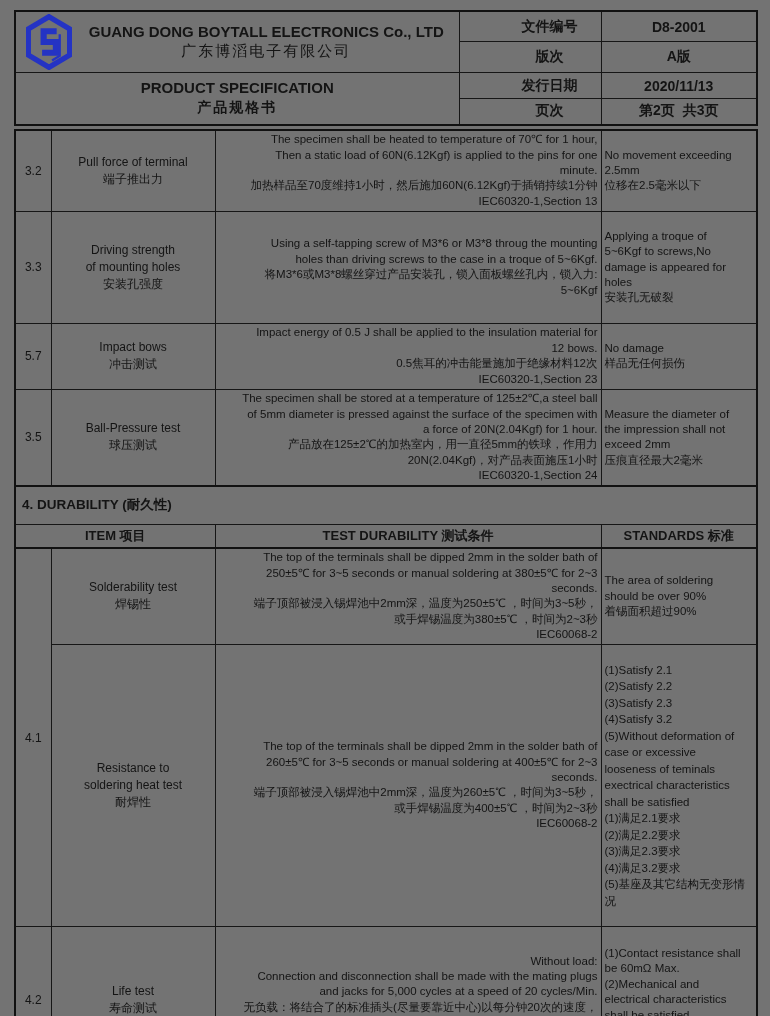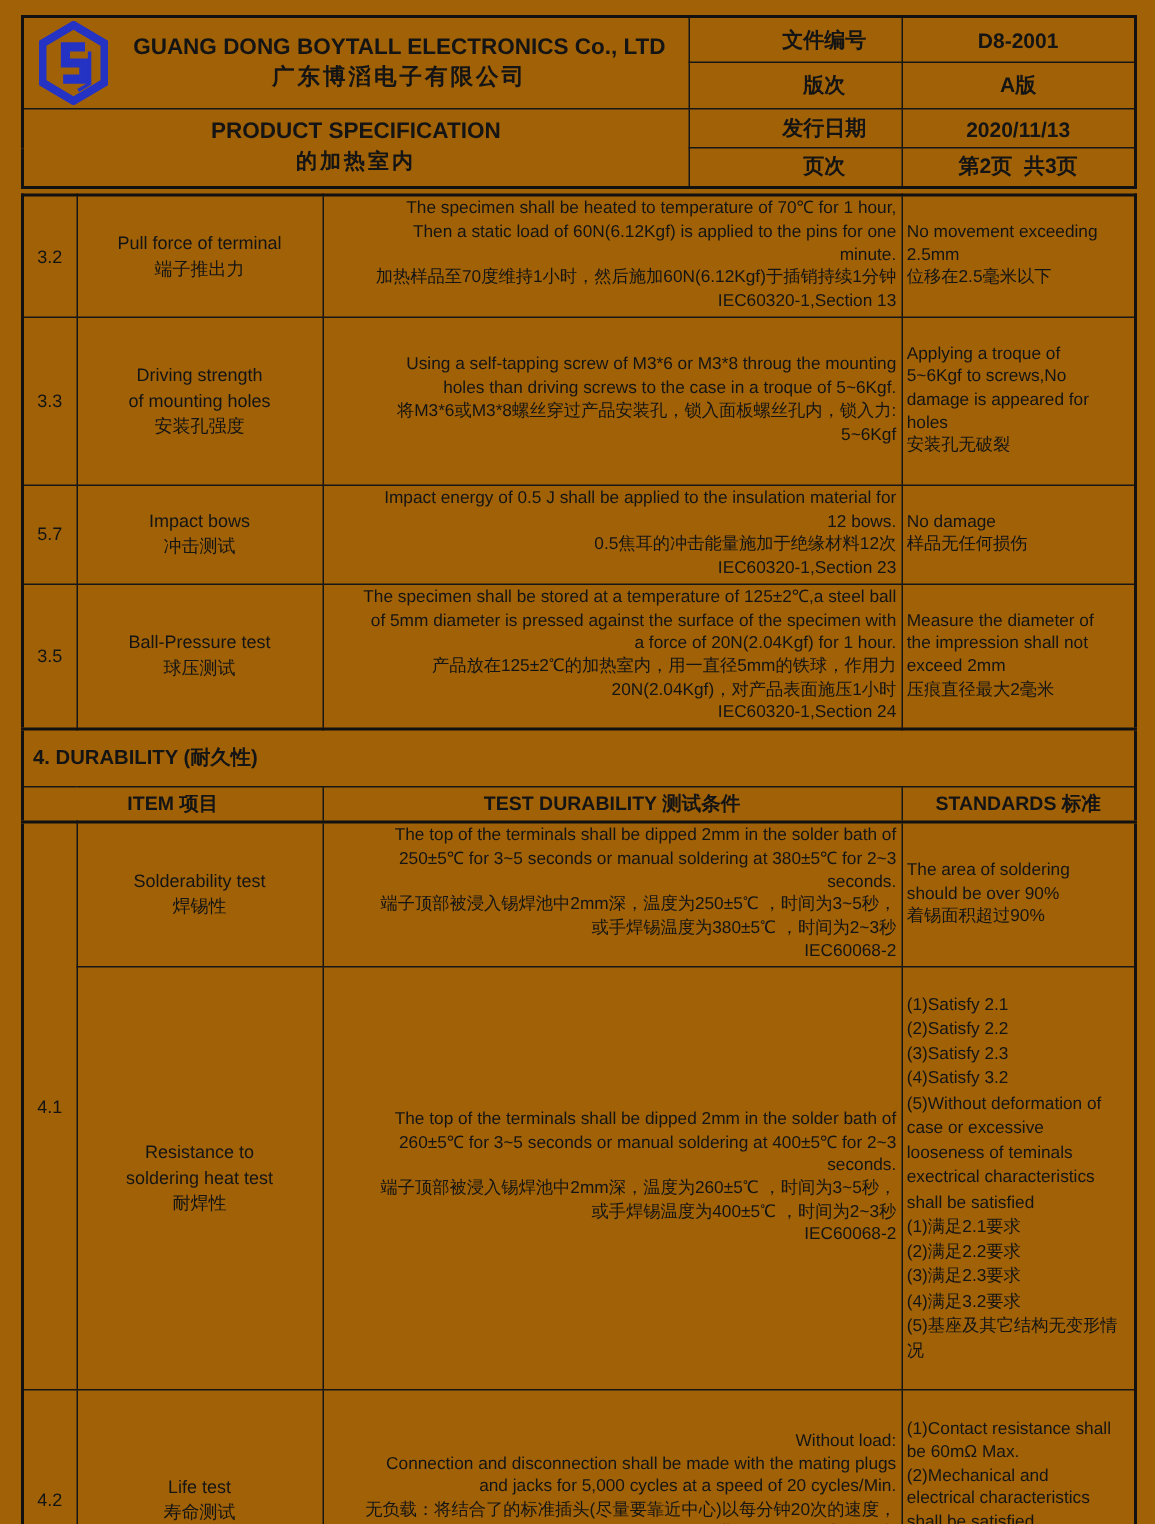--- a/index.html
+++ b/index.html
@@ -1,32 +1,32 @@
 <!DOCTYPE html>
 <html><head>
 <meta charset="utf-8">
 <style>
   html,body{margin:0;padding:0;background:#f4f4f1;}
   .page{
-    position:relative;width:770px;height:1016px;background:#a16207;
+    position:relative;width:770px;height:1016px;background:#737373;
     font-family:"Liberation Sans", sans-serif;color:#141414;box-sizing:border-box;
     padding:10px 14px 0 14px;overflow:hidden;
   }
   table{border-collapse:collapse;table-layout:fixed;width:742px;}
   td{border:1px solid #161616;box-sizing:border-box;overflow:hidden;}
 
   
   .hdr{border:2.5px solid #111;}
   .hdr td{vertical-align:middle;}
   .company-cell{padding:2px 4px;}
   .company-wrap{display:flex;align-items:center;}
   .logo-box{flex:0 0 58px;display:flex;justify-content:center;align-items:center;}
   .company-text{flex:1;text-align:center;}
   .company-en{font-weight:bold;font-size:15px;letter-spacing:0px;}
-  .company-cn{font-weight:bold;font-size:15px;margin-top:2px;letter-spacing:2px;}
+  .company-cn{font-weight:normal;font-size:15px;margin-top:2px;letter-spacing:2px;}
   .spec-cell{text-align:center;}
   .spec-en{font-weight:bold;font-size:15px;}
   .spec-cn{font-weight:bold;font-size:14px;margin-top:3px;letter-spacing:2px;}
   .hv-label{text-align:center;font-weight:bold;font-size:14px;height:26px;padding-left:40px;}
   .hv-val{text-align:center;font-weight:bold;font-size:14px;white-space:pre;}
 
   
   .main{border:2.5px solid #111;margin-top:3px;}
   .no{ text-align:center;vertical-align:middle;font-size:12px;}
   .item{text-align:center;vertical-align:middle;font-size:12px;line-height:17px;white-space:pre-line;}
@@ -67,21 +67,21 @@
       <td class="hv-label">文件编号</td>
       <td class="hv-val">D8-2001</td>
     </tr>
     <tr style="height:26px">
       <td class="hv-label">版次</td>
       <td class="hv-val">A版</td>
     </tr>
     <tr style="height:26px">
       <td rowspan="2" class="spec-cell">
         <div class="spec-en">PRODUCT SPECIFICATION</div>
-        <div class="spec-cn">的加热室内</div>
+        <div class="spec-cn">产品规格书</div>
       </td>
       <td class="hv-label">发行日期</td>
       <td class="hv-val">2020/11/13</td>
     </tr>
     <tr style="height:26px">
       <td class="hv-label">页次</td>
       <td class="hv-val">第2页  共3页</td>
     </tr>
   </tbody>
     </table>

